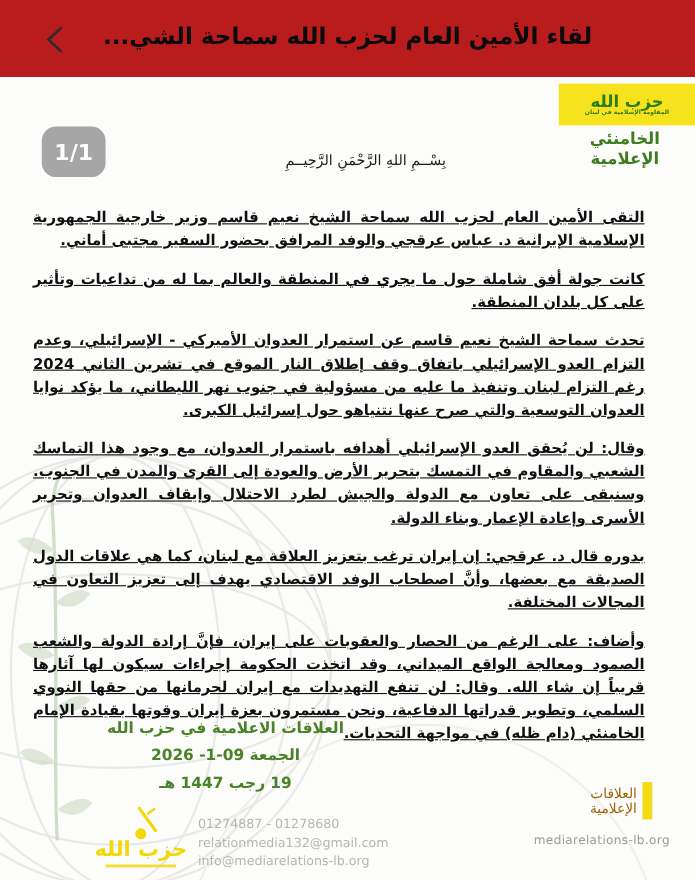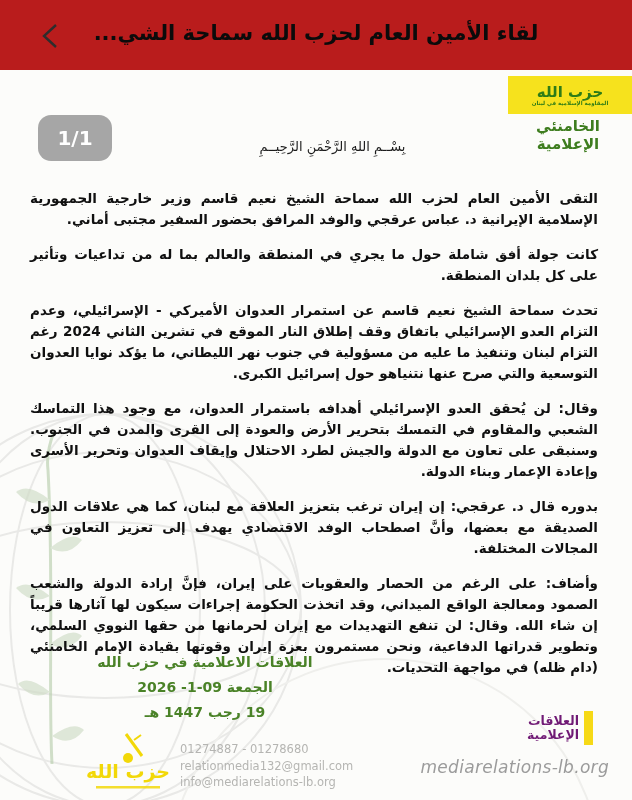--- a/index.html
+++ b/index.html
@@ -27,56 +27,56 @@
     position:absolute;top:76px;right:0;width:124px;height:38px;background:#f6e21d;
     display:flex;flex-direction:column;align-items:center;justify-content:center;z-index:2;
   }
   .logo-wordmark{direction:rtl;color:#2e7c17;font-weight:bold;font-size:15px;line-height:16px;}
   .logo-subtitle{direction:rtl;color:#2e7c17;font-weight:bold;font-size:5.5px;line-height:7px;}
   .dept-label{
     position:absolute;top:117px;right:4px;width:120px;text-align:center;direction:rtl;
     color:#3e7d1f;font-weight:bold;font-size:15px;z-index:2;
   }
   .page-badge{
-    position:absolute;top:115px;left:38px;width:74px;height:46px;border-radius:13px;
+    position:absolute;top:115px;left:38px;width:58px;height:46px;border-radius:13px;
     background:rgba(150,150,150,.85);color:#fff;font-size:20px;font-weight:bold;
     display:flex;align-items:center;justify-content:center;z-index:4;
   }
   .bismillah{
     position:absolute;top:139px;left:0;right:0;text-align:center;direction:rtl;
     font-size:13px;color:#1c1c1c;z-index:2;padding-left:33px;
   }
   
   .doc-body{
     position:absolute;top:188px;right:30px;left:30px;z-index:2;
     direction:rtl;text-align:justify;color:#101010;
     font-size:13.5px;font-weight:bold;line-height:21px;
   }
-  .doc-body p{margin:0 4px 14px 0;}
+  .doc-body p{margin:0 16px 14px 0;text-decoration:underline;}
   
   .sign-block{
     position:absolute;top:650px;left:40px;width:330px;z-index:2;
     direction:rtl;text-align:center;color:#4a8227;font-weight:bold;
     font-size:14px;line-height:25px;
   }
   
   .emblem{position:absolute;left:86px;top:728px;width:84px;height:64px;z-index:2;}
   .contact{
     position:absolute;left:180px;top:741px;z-index:2;
     font-size:11.5px;color:#b5b5b2;line-height:16.5px;direction:ltr;
   }
   .site-logo{
     position:absolute;right:39px;top:711px;z-index:2;
     display:flex;flex-direction:row-reverse;align-items:center;
   }
   .site-logo .bar{width:9px;height:34px;background:#f6d916;margin-left:5px;}
-  .site-logo .txt{direction:rtl;text-align:right;color:#701a75;font-weight:bold;font-size:12.5px;line-height:14px;}
+  .site-logo .txt{direction:rtl;text-align:right;color:#a16207;font-weight:normal;font-size:12.5px;line-height:14px;}
   .site-url{
     position:absolute;right:23px;top:757px;z-index:2;
-    font-size:17px;color:#9b9b9b;letter-spacing:.3px;direction:ltr;font-style:italic;
+    font-size:11px;color:#9b9b9b;letter-spacing:.3px;direction:ltr;
   }
 </style>
 </head>
 <body>
 
 <div id="app">
 
   <svg class="wm" style="left:-95px;top:395px;" width="420" height="430" viewBox="0 0 420 430">
     <g fill="none" stroke="#e9e9e7" stroke-width="2">
       <circle cx="200" cy="215" r="196"></circle>

